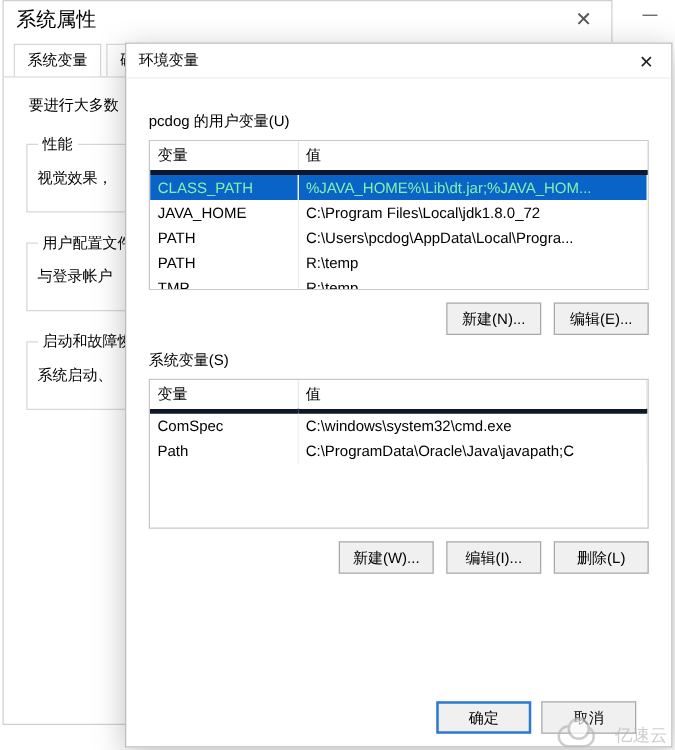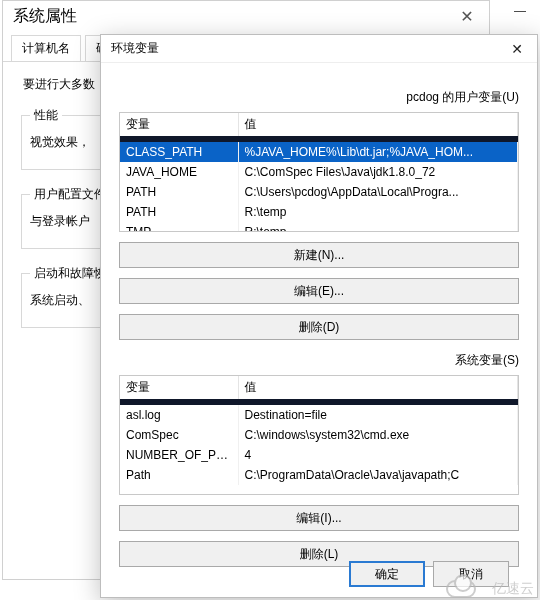--- a/index.html
+++ b/index.html
@@ -16,28 +16,28 @@
   .dlg-back .desc { margin: 0 0 14px 10px; }
   .dlg-back fieldset { border: 1px solid #d8d8d8; margin: 6px 8px 16px 8px; padding: 10px 8px 18px 8px; }
   .dlg-back legend { padding: 0 4px; }
 
   
   .dlg-front { position: absolute; left: 100px; top: 34px; width: 438px; height: 564px; border: 1px solid #bdbdbd; background: #fff; box-shadow: 0 6px 24px rgba(0,0,0,.25); }
   .dlg-front .titlebar { height: 28px; display: flex; align-items: center; padding-left: 10px; border-bottom: 1px solid #eee; }
   .dlg-front .titlebar .t { font-size: 12px; }
   .dlg-front .titlebar .close { margin-left: auto; width: 40px; text-align: center; color: #222; font-size: 14px; line-height: 28px; }
   .dlg-front .content { padding: 14px 18px 2px 18px; }
-  .sect-label { margin: 12px 0 6px 0; text-align: right; }
+  .sect-label { margin: 12px 0 6px 0; }
   .tablewrap { border: 1px solid #c8c8c8; height: 120px; overflow: auto; background: #fff; position: relative; }
   .tablewrap table { width: 100%; border-collapse: collapse; table-layout: fixed; }
-  .tablewrap th { text-align: left; font-weight: normal; padding: 3px 6px; border-bottom: 6px solid #0f172a; border-right: 1px solid #e4e4e4; background: #fff; position: sticky; top: 0; }
+  .tablewrap th { text-align: left; font-weight: normal; padding: 3px 6px; border-bottom: 4px solid #0f172a; border-right: 1px solid #e4e4e4; background: #fff; position: sticky; top: 0; }
   .tablewrap td { padding: 3px 6px; border-right: 1px solid #f0f0f0; white-space: nowrap; overflow: hidden; text-overflow: ellipsis; }
-  .tablewrap tr.sel td { background: #0a63c7; color: #ffffff; }
+  .tablewrap tr.sel td { background: #0a63c7; color: #86efac; }
   .tablewrap th:first-child, .tablewrap td:first-child { width: 118px; }
-  .btnrow { display: flex; gap: 10px; justify-content: flex-end; margin: 10px 0 8px 0; flex-direction: column; }
+  .btnrow { display: flex; gap: 10px; justify-content: flex-end; margin: 10px 0 8px 0; }
   .btn { min-width: 76px; height: 26px; border: 1px solid #a9a9a9; background: #f0f0f0; display: inline-flex; align-items: center; justify-content: center; padding: 0 10px; }
   .footer { position: absolute; bottom: 10px; right: 28px; display: flex; gap: 8px; }
   .footer .btn.primary { border: 2px solid #2a7ad2; }
 
   
   .wm { position: absolute; right: 6px; bottom: 2px; color: #b8b8b8; font-size: 14px; display: flex; align-items: flex-end; gap: 16px; opacity: .7; }
   .wm .cloud { width: 30px; height: 18px; border: 2px solid #b8b8b8; border-radius: 12px; position: relative; }
   .wm .cloud:before { content:""; position:absolute; width:14px; height:14px; border:2px solid #b8b8b8; border-radius:50%; top:-8px; left:6px; background:#fff; }
 
   
@@ -50,21 +50,21 @@
 <div class="chrome">
   <div class="sq">—</div>
 </div>
 
 <div class="dlg-back">
   <div class="titlebar">
     <span class="t">系统属性</span>
     <span class="close">✕</span>
   </div>
   <div class="tabs">
-    <div class="tab">计算机名</div>
+    <div class="tab">系统变量</div>
     <div class="tab">硬件</div>
   </div>
   <div class="body">
     <div class="desc">要进行大多数</div>
     <fieldset>
       <legend>性能</legend>
       <div>视觉效果，</div>
     </fieldset>
     <fieldset>
       <legend>用户配置文件</legend>
@@ -93,73 +93,65 @@
           <th>值</th>
         </tr>
           </thead>
         <tbody id="user-body">
             <tr class="sel">
               <td>CLASS_PATH</td>
               <td>%JAVA_HOME%\Lib\dt.jar;%JAVA_HOM...</td>
             </tr>
             <tr>
               <td>JAVA_HOME</td>
-              <td>C:\ComSpec Files\Java\jdk1.8.0_72</td>
+              <td>C:\Program Files\Local\jdk1.8.0_72</td>
             </tr>
             <tr>
               <td>PATH</td>
               <td>C:\Users\pcdog\AppData\Local\Progra...</td>
             </tr>
             <tr>
               <td>PATH</td>
               <td>R:\temp</td>
             </tr>
             <tr>
               <td>TMP</td>
               <td>R:\temp</td>
             </tr>
           </tbody>
       </table>
     </div>
     <div class="btnrow">
       <div class="btn">新建(N)...</div>
       <div class="btn">编辑(E)...</div>
-      <div class="btn">删除(D)</div>
     </div>
 
     <div class="sect-label">系统变量(S)</div>
     <div class="tablewrap">
       <table>
         <thead>
             <tr>
           <th>变量</th>
           <th>值</th>
         </tr>
           </thead>
         <tbody id="sys-body">
             <tr>
-              <td>asl.log</td>
-              <td>Destination=file</td>
-            </tr>
-            <tr>
               <td>ComSpec</td>
               <td>C:\windows\system32\cmd.exe</td>
-            </tr>
-            <tr>
-              <td>NUMBER_OF_PR...</td>
-              <td>4</td>
             </tr>
             <tr>
               <td>Path</td>
               <td>C:\ProgramData\Oracle\Java\javapath;C</td>
             </tr>
           </tbody>
       </table>
     </div>
     <div class="btnrow">
+      <div class="btn">新建(W)...</div>
       <div class="btn">编辑(I)...</div>
       <div class="btn">删除(L)</div>
     </div>
   </div>
 
   <div class="footer">
     <div class="btn primary">确定</div>
     <div class="btn">取消</div>
   </div>
 </div>

